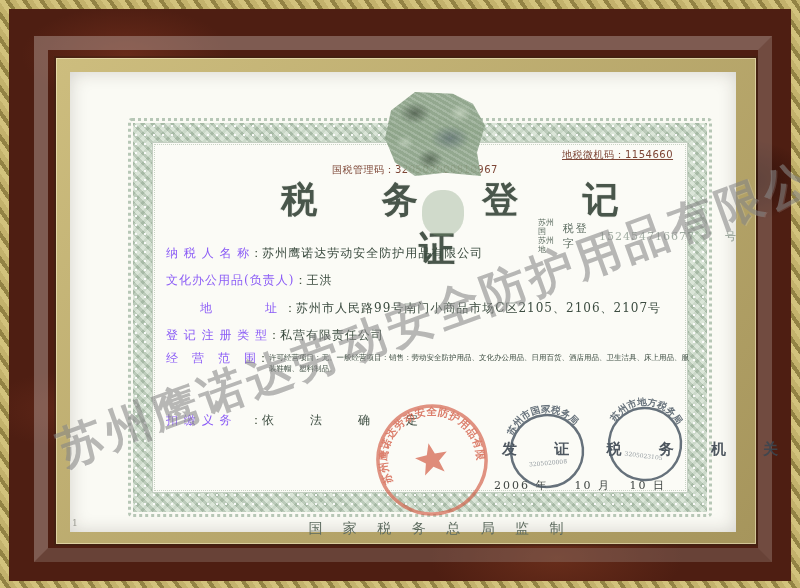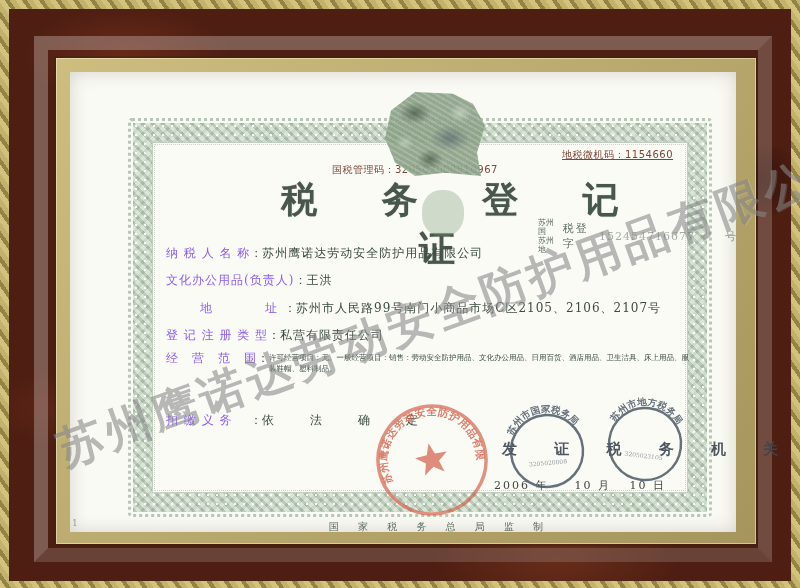--- a/index.html
+++ b/index.html
@@ -66,21 +66,21 @@
   .row{left:96px;font-size:12px;color:#43523f;z-index:4;white-space:nowrap;}
   .row .lbl{display:inline-block;min-width:84px;letter-spacing:1px;color:#8b5cf6;}
   .row .val{letter-spacing:1px;color:#3c4c40;}
   .row .val.small{display:inline-block;vertical-align:top;white-space:normal;
     width:420px;font-size:7.5px;line-height:11px;letter-spacing:0;margin-top:2px;}
   .row .val.spread{letter-spacing:12px;}
 
   .issuer{left:432px;top:368px;font-size:15px;font-weight:bold;letter-spacing:16px;
     color:#3c4650;opacity:.9;z-index:4;white-space:nowrap;}
   .date{left:424px;top:406px;font-size:11px;letter-spacing:2px;color:#3f4542;z-index:4;white-space:nowrap;}
-  .supervisor{left:60px;top:448px;width:620px;text-align:center;font-size:10px;
+  .supervisor{left:60px;top:448px;width:620px;text-align:center;font-size:14px;
     letter-spacing:8px;color:#5d6b5f;z-index:4;}
   .cornermark{left:2px;top:446px;font-size:9px;color:#9a9a92;z-index:4;}
 
   
   .stamp{z-index:6;}
   .seal-red{left:300px;top:322px;transform:rotate(-12deg);opacity:.8;}
   .seal-g1{left:431px;top:333px;transform:rotate(-5deg);opacity:.85;}
   .seal-g2{left:529px;top:326px;transform:rotate(7deg);opacity:.85;}
 
   

